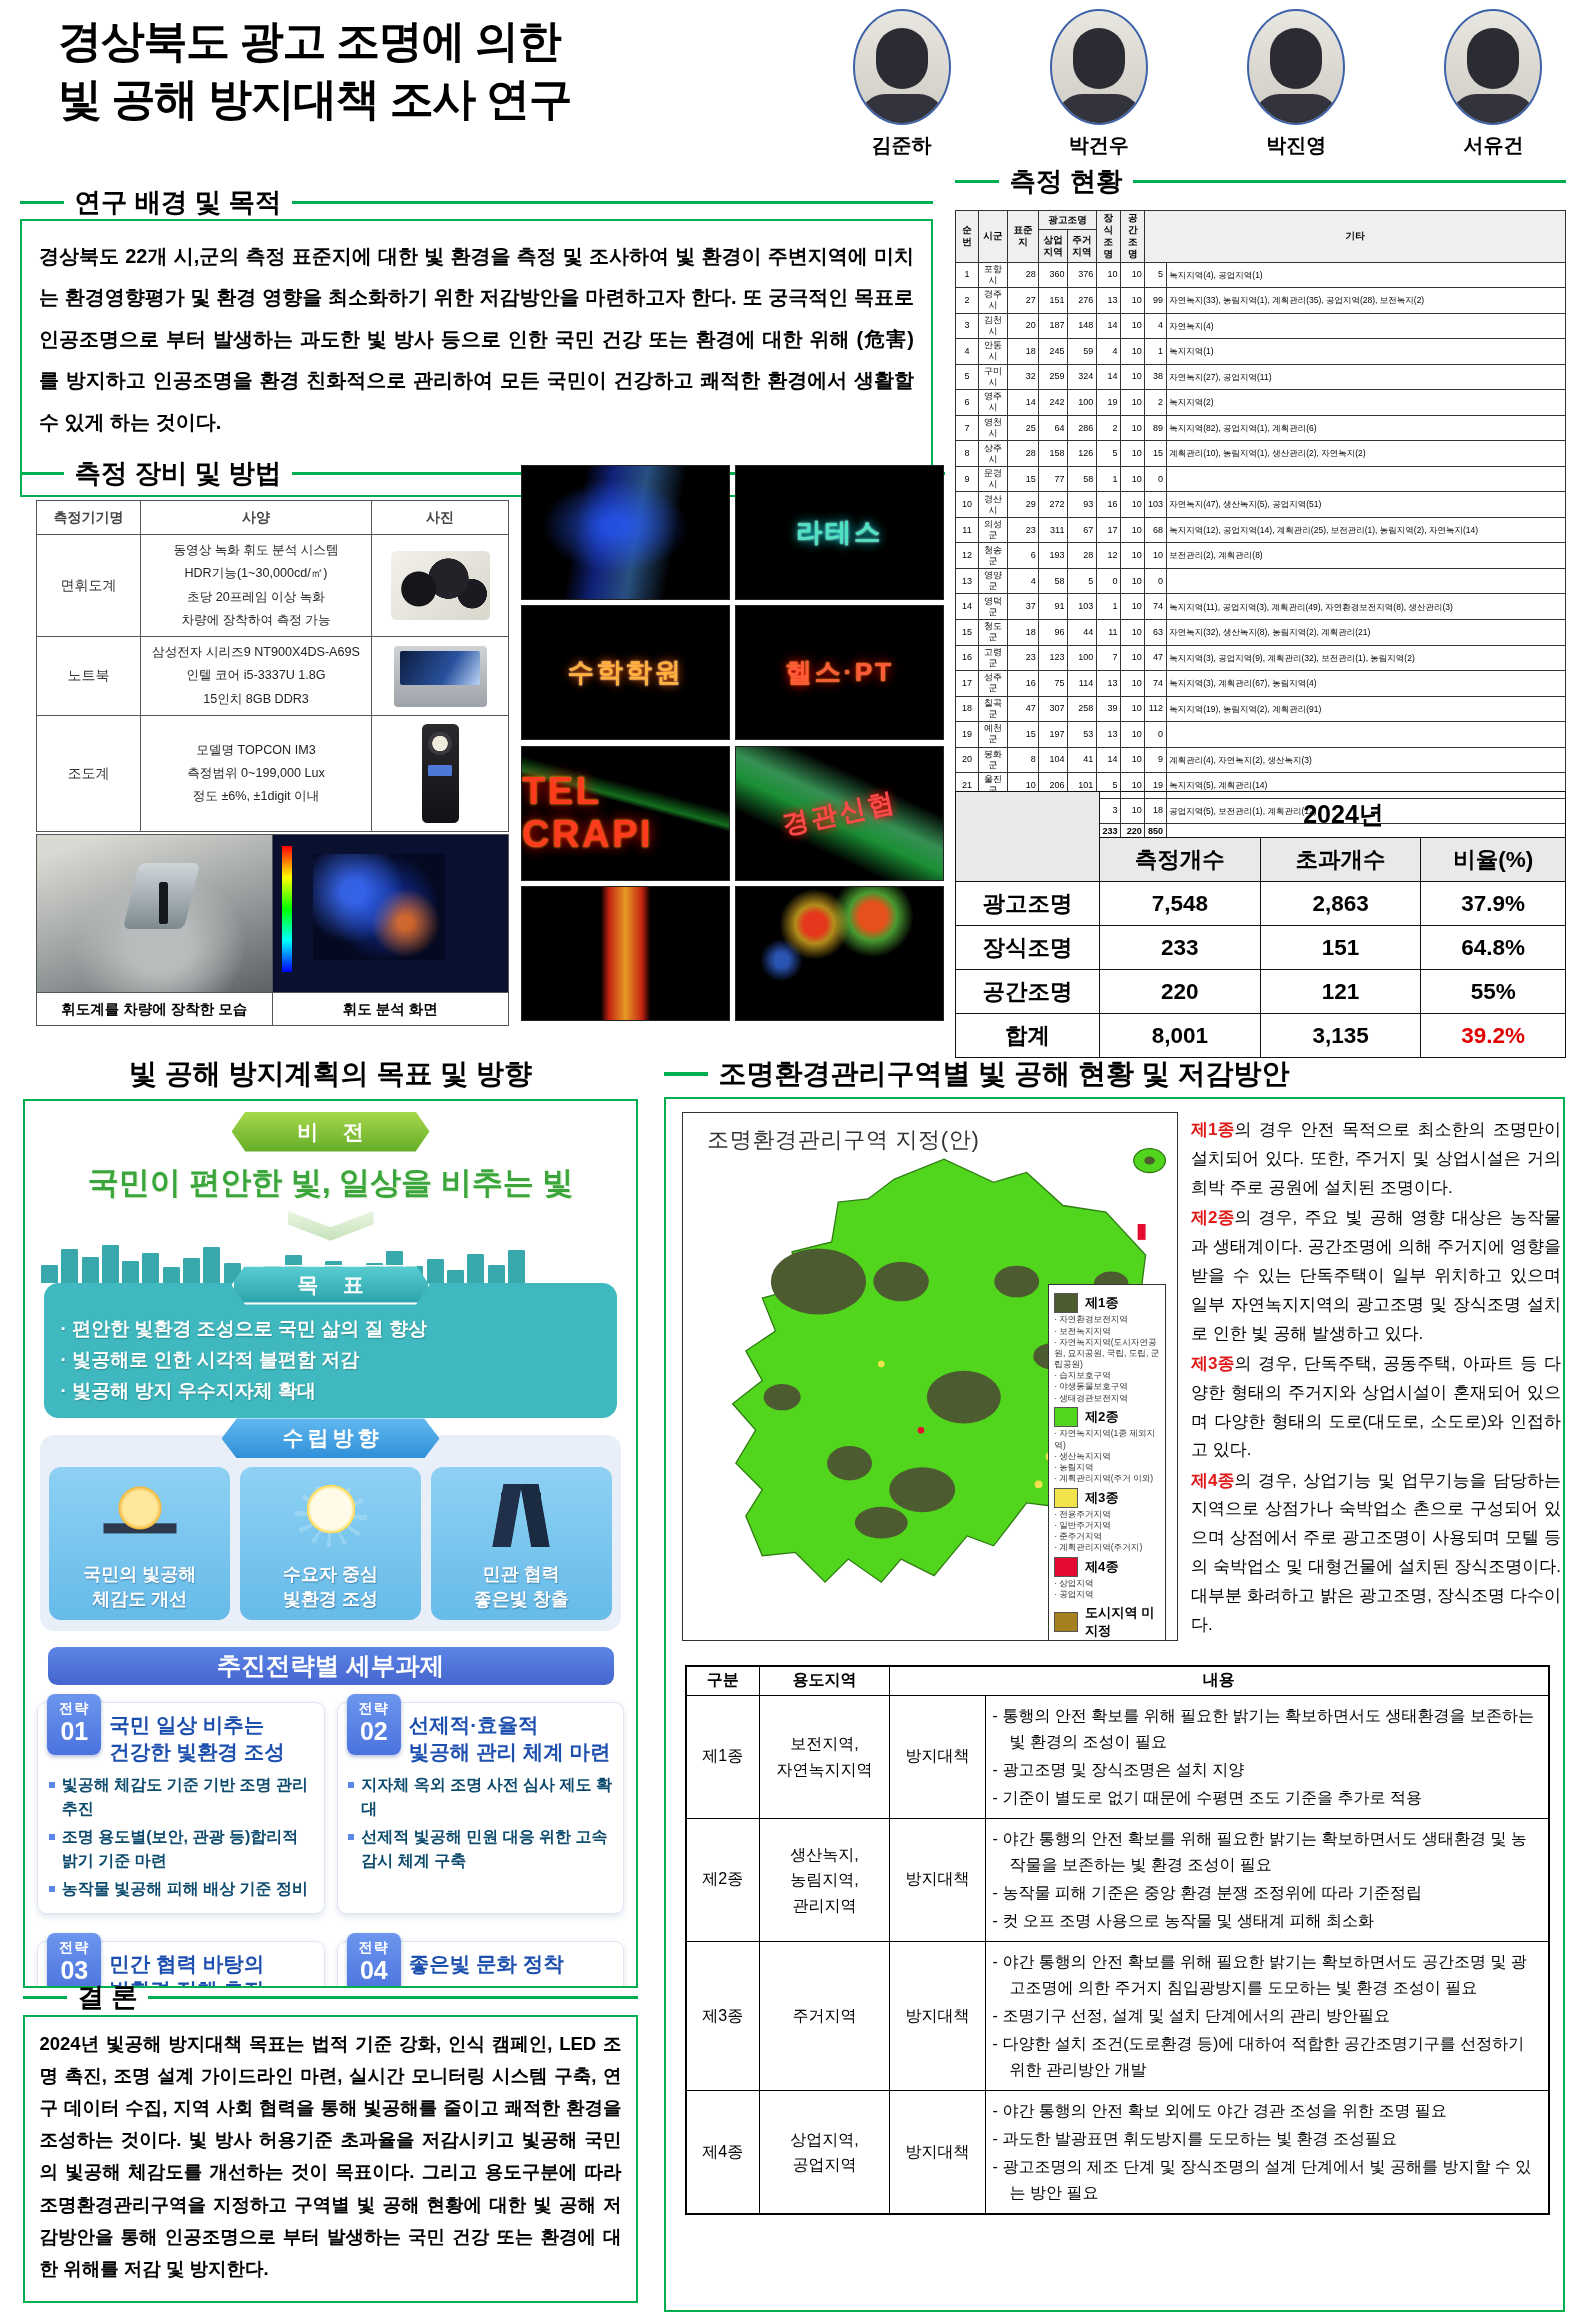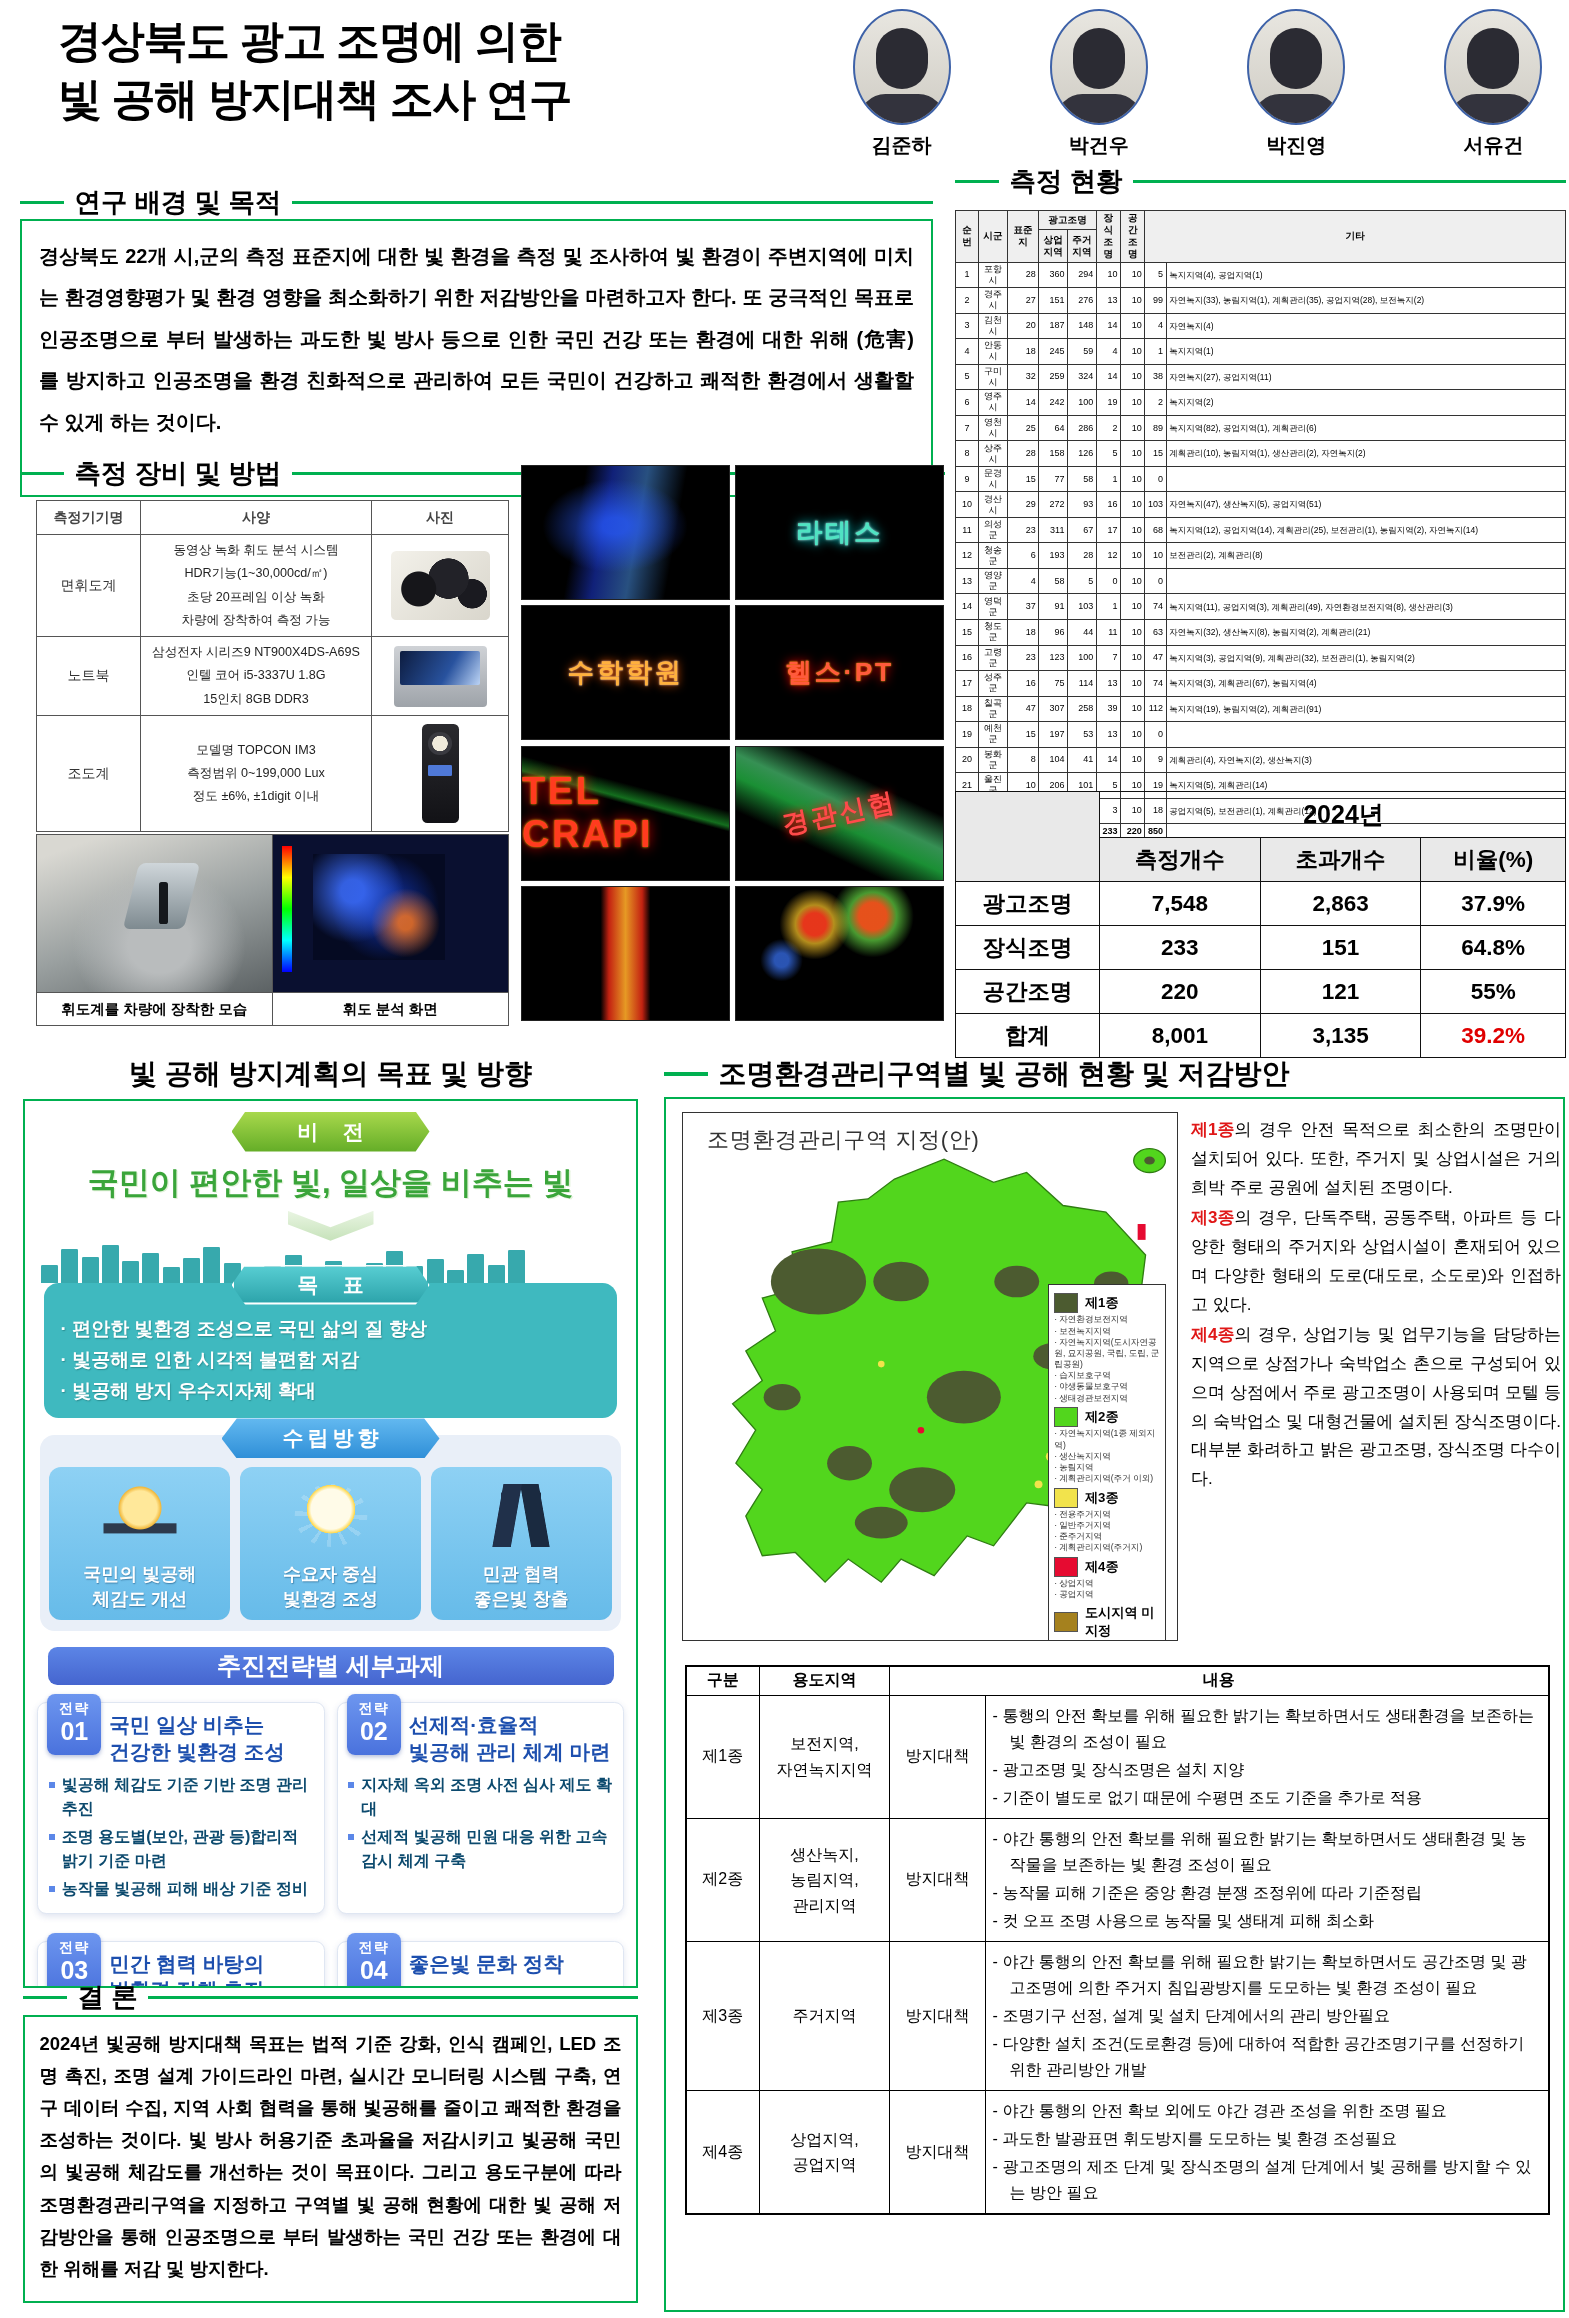--- a/index.html
+++ b/index.html
@@ -333,21 +333,21 @@
         <th>상업<br>지역</th>
         <th>주거<br>지역</th>
       </tr>
     </thead>
   <tbody>
       <tr>
         <td class="c">1</td>
         <td class="c">포항시</td>
         <td class="n">28</td>
         <td class="n">360</td>
-        <td class="n">294</td>
+        <td class="n">376</td>
         <td class="n">10</td>
         <td class="n">10</td>
         <td class="n">5</td>
         <td class="etc">녹지지역(4), 공업지역(1)</td>
       </tr>
       <tr>
         <td class="c">2</td>
         <td class="c">경주시</td>
         <td class="n">27</td>
         <td class="n">151</td>
@@ -837,20 +837,21 @@
           <span class="lg-sw" style="background: rgb(165, 129, 30);"></span>
           <span class="lg-lb">도시지역 미지정</span>
         </div>
         <div class="lg-items">
           <div>관리지역</div>
         </div>
       </div>
   </div>
   <div class="zpara">
       <p><span class="zr">제1종</span>의 경우 안전 목적으로 최소한의 조명만이 설치되어 있다. 또한, 주거지 및 상업시설은 거의 희박 주로 공원에 설치된 조명이다.</p>
+      <p><span class="zr">제2종</span>의 경우, 주요 빛 공해 영향 대상은 농작물과 생태계이다. 공간조명에 의해 주거지에 영향을 받을 수 있는 단독주택이 일부 위치하고 있으며 일부 자연녹지지역의 광고조명 및 장식조명 설치로 인한 빛 공해 발생하고 있다.</p>
       <p><span class="zr">제3종</span>의 경우, 단독주택, 공동주택, 아파트 등 다양한 형태의 주거지와 상업시설이 혼재되어 있으며 다양한 형태의 도로(대도로, 소도로)와 인접하고 있다.</p>
       <p><span class="zr">제4종</span>의 경우, 상업기능 및 업무기능을 담당하는 지역으로 상점가나 숙박업소 촌으로 구성되어 있으며 상점에서 주로 광고조명이 사용되며 모텔 등의 숙박업소 및 대형건물에 설치된 장식조명이다. 대부분 화려하고 밝은 광고조명, 장식조명 다수이다.</p>
     </div>
   <table class="ztable">
     <thead>
         <tr>
           <th>구분</th>
           <th>용도지역</th>
           <th colspan="2">내용</th>
         </tr>

